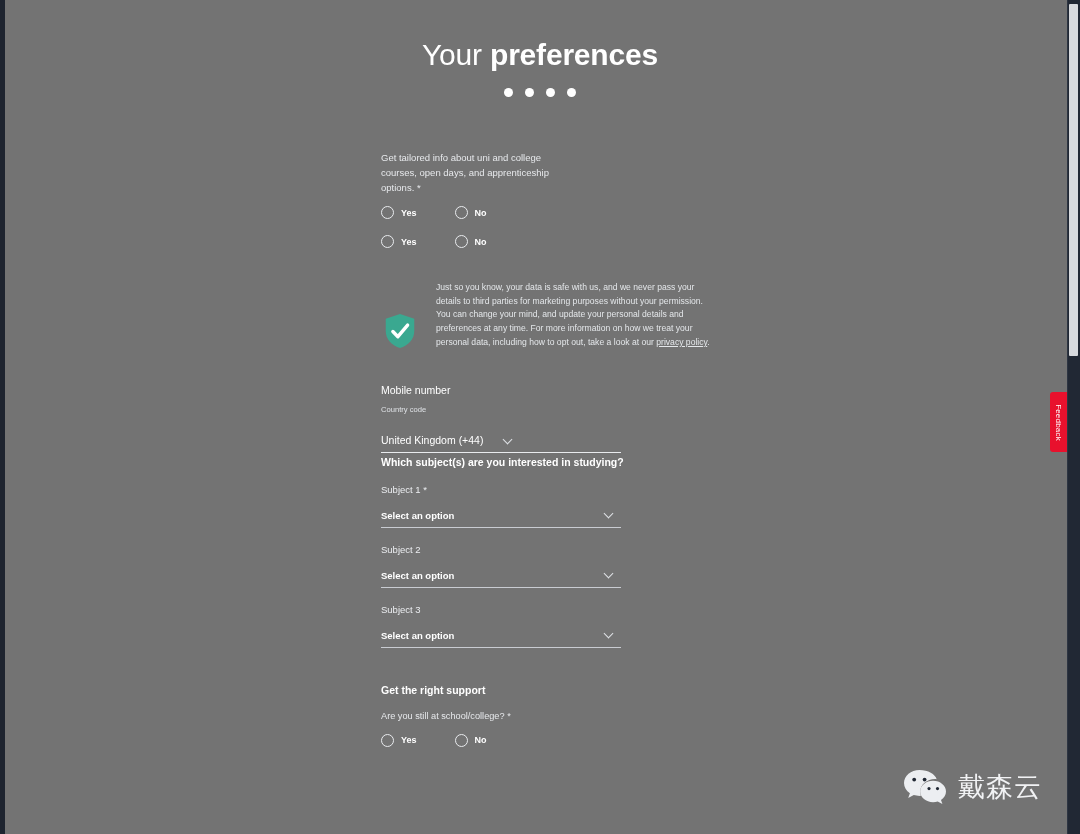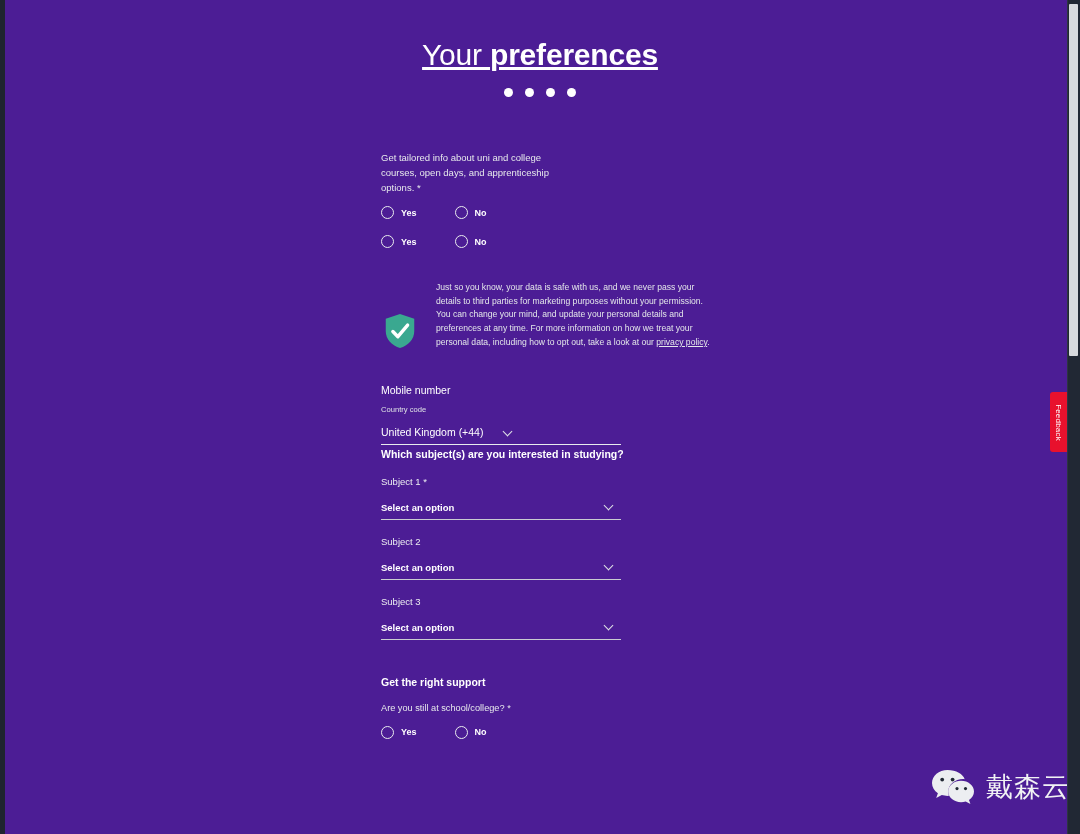--- a/index.html
+++ b/index.html
@@ -16,23 +16,22 @@
     color: #ffffff;
     position: relative;
   }
 
   
   .viewport {
     position: absolute;
     left: 0; top: 0;
     width: 1080px;
     height: 834px;
-    background: #4c1d95;
+    background: #737373;
     overflow: hidden;
-    text-decoration: underline;
   }
 
   .page-edge-left {
     position: absolute;
     left: 0; top: 0;
     width: 5px; height: 834px;
     background: #1e242f;
   }
 
   
@@ -172,21 +171,21 @@
     color: #dfe2e6;
     margin-top: 6px;
   }
   .country-select {
     position: relative;
     width: 240px;
     display: flex;
     align-items: center;
     padding-bottom: 6px;
     border-bottom: 1.4px solid #e9ebee;
-    margin-top: 10px;
+    margin-top: 18px;
     gap: 7px;
   }
   .country-value {
     font-size: 10.5px;
     color: #ffffff;
   }
   .chev {
     margin-left: 14px;
     display: inline-block;
     width: 9px;
@@ -284,21 +283,21 @@
     transform: rotate(90deg);
     white-space: nowrap;
     font-size: 8px;
     color: #ffffff;
     letter-spacing: 0.2px;
   }
 
   
   .watermark {
     position: absolute;
-    right: 10px;
+    right: 38px;
     bottom: 28px;
     display: flex;
     align-items: center;
     gap: 11px;
   }
   .wechat-icon { display: block; }
   .watermark-text {
     font-size: 27px;
     line-height: 30px;
     color: #f1f2f4;

